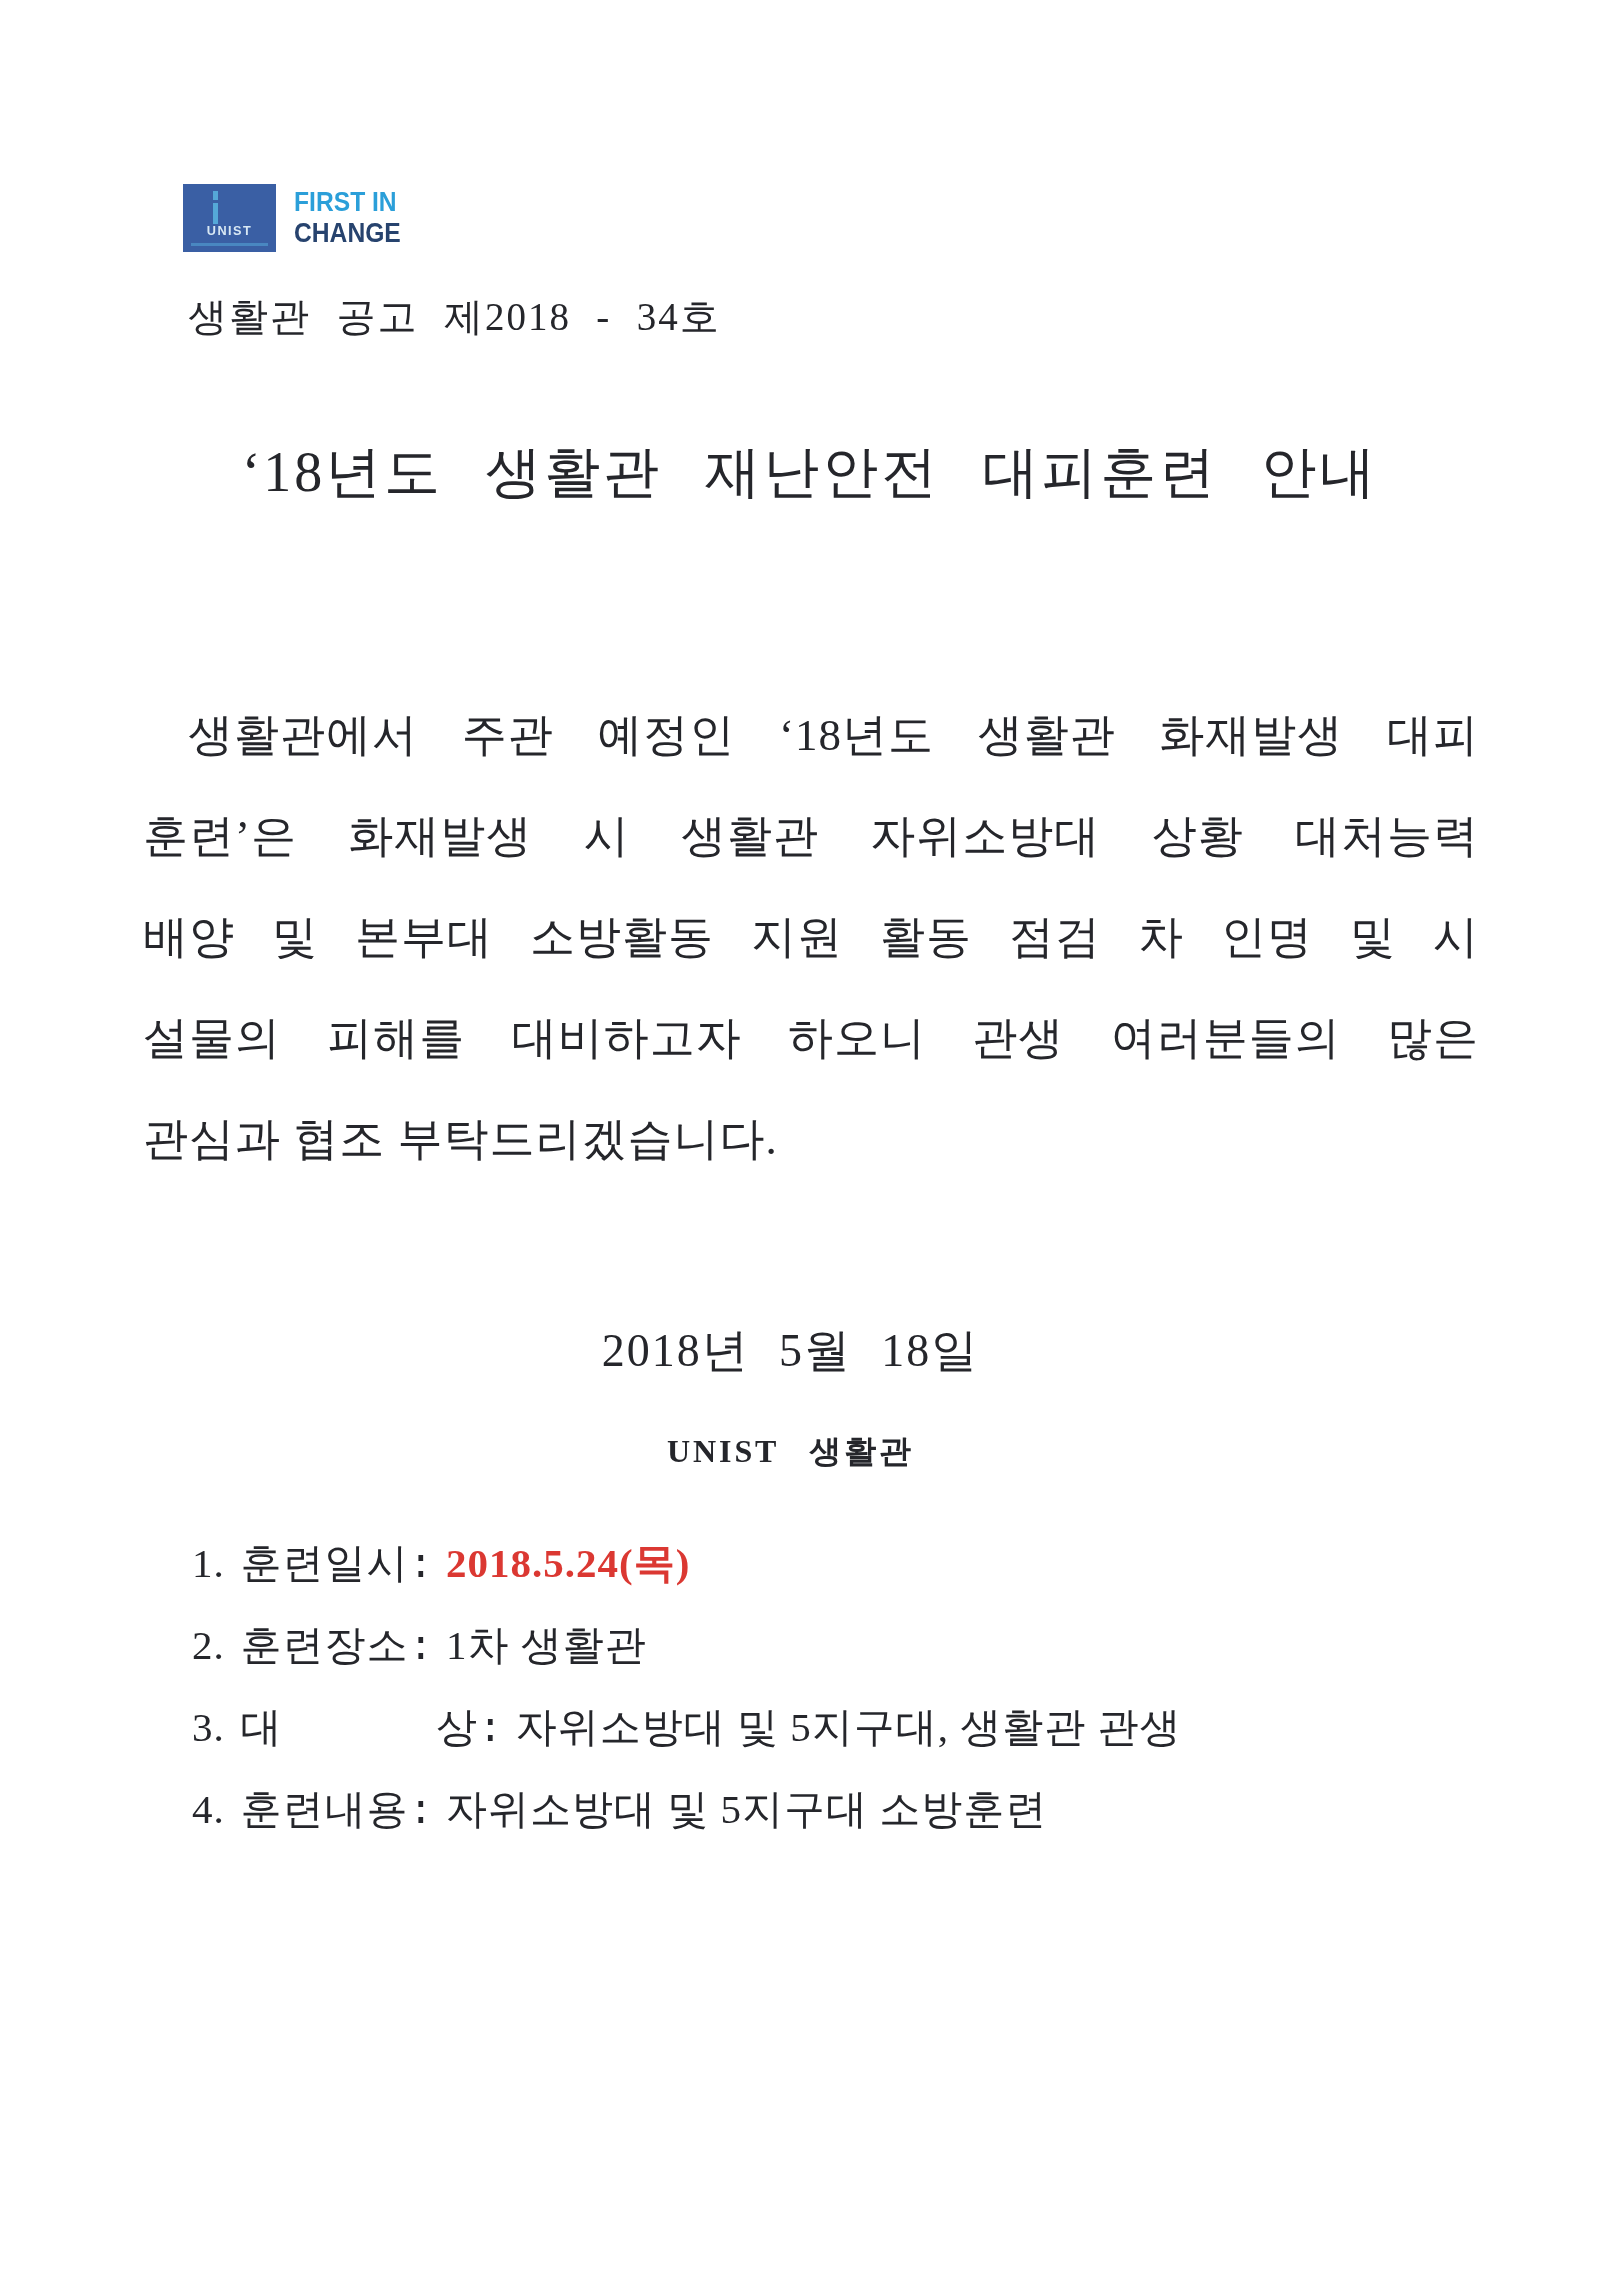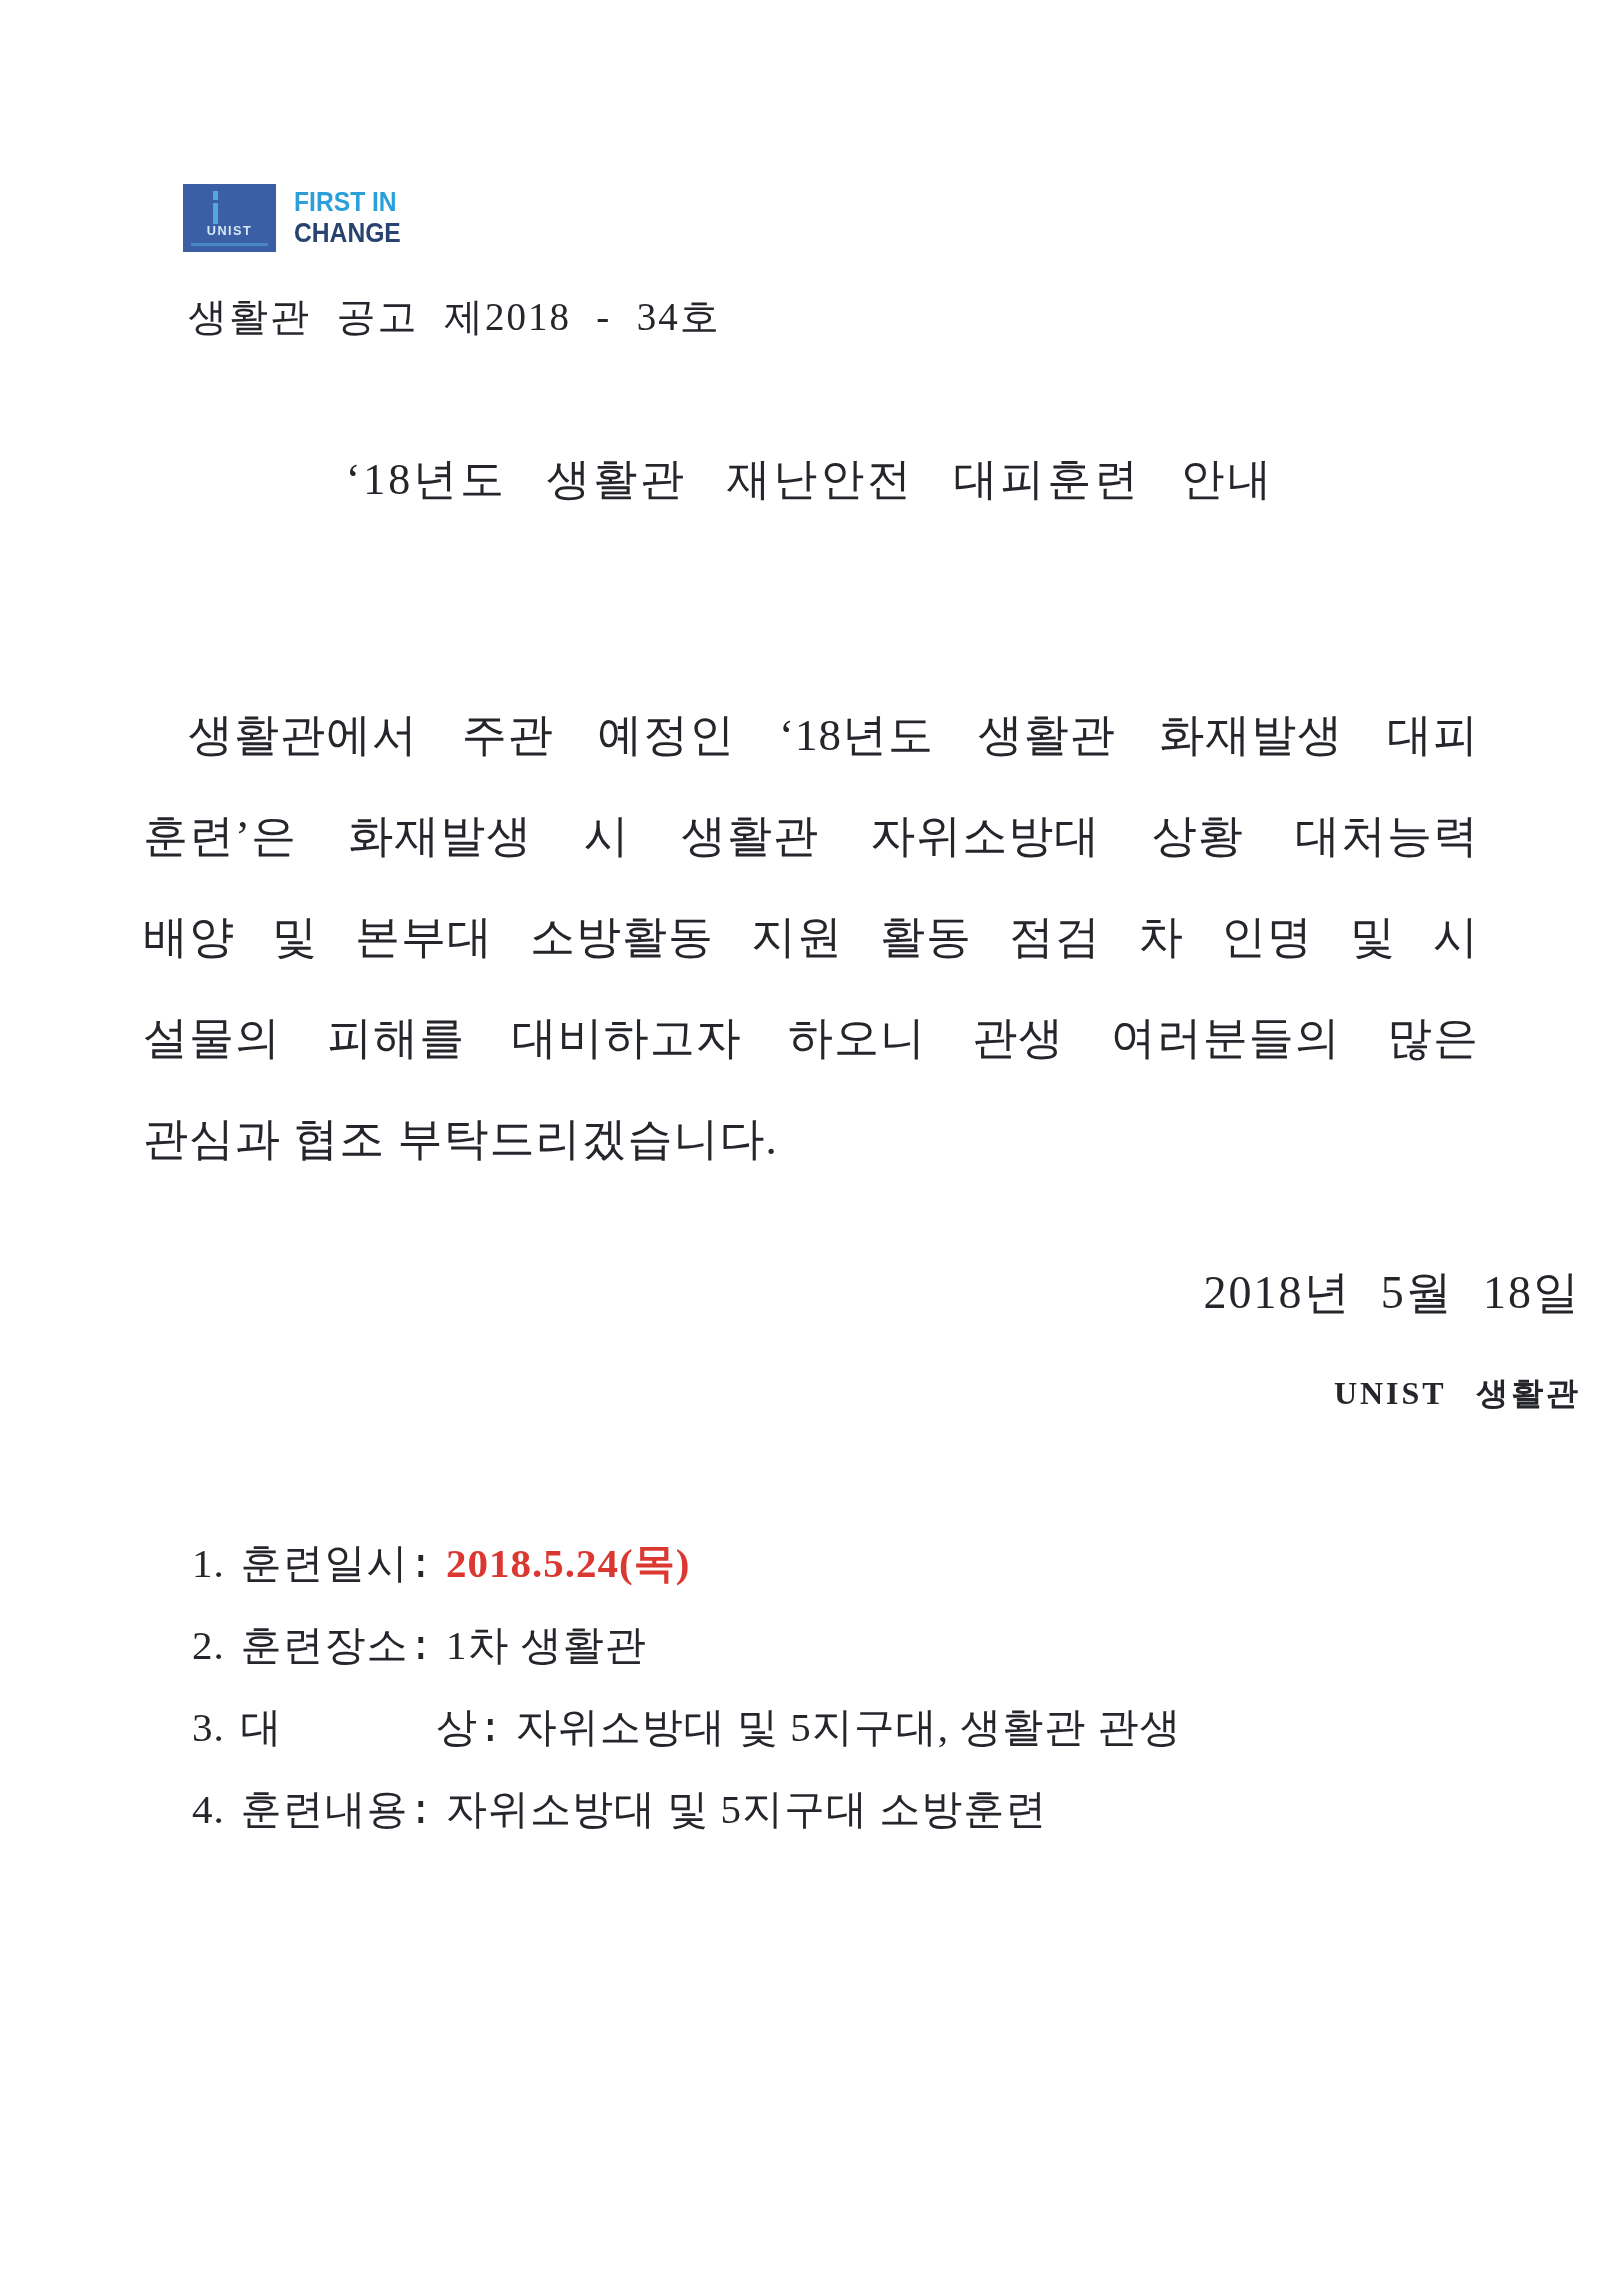--- a/index.html
+++ b/index.html
@@ -74,23 +74,23 @@
     letter-spacing: 2px;
     word-spacing: 13.7px;
     white-space: pre;
   }
 
   
   .title {
     position: absolute;
     left: 0; right: 0;
     top: 435px;
-    margin: 15px;
+    margin: 0;
     text-align: center;
-    font-size: 44px;
+    font-size: 56px;
     font-weight: 500;
     letter-spacing: 2.9px;
     word-spacing: 25.5px;
     white-space: pre;
   }
 
   
   .body-par {
     position: absolute;
     left: 143px;
@@ -100,22 +100,22 @@
     letter-spacing: 1px;
   }
   .bline { line-height: 101px; white-space: normal; }
   .bline.just { text-align: justify; text-align-last: justify; }
   .bline.indent { text-indent: 45px; }
 
   
   .signature {
     position: absolute;
     left: 0; right: 39px;
-    top: 1262px;
-    text-align: right;
+    top: 1320px;
+    text-align: center;
   }
   .sig-date {
     font-size: 46px;
     letter-spacing: 2px;
     word-spacing: 15.7px;
     white-space: pre;
   }
   .sig-org {
     margin-top: 48px;
     font-size: 32px;

